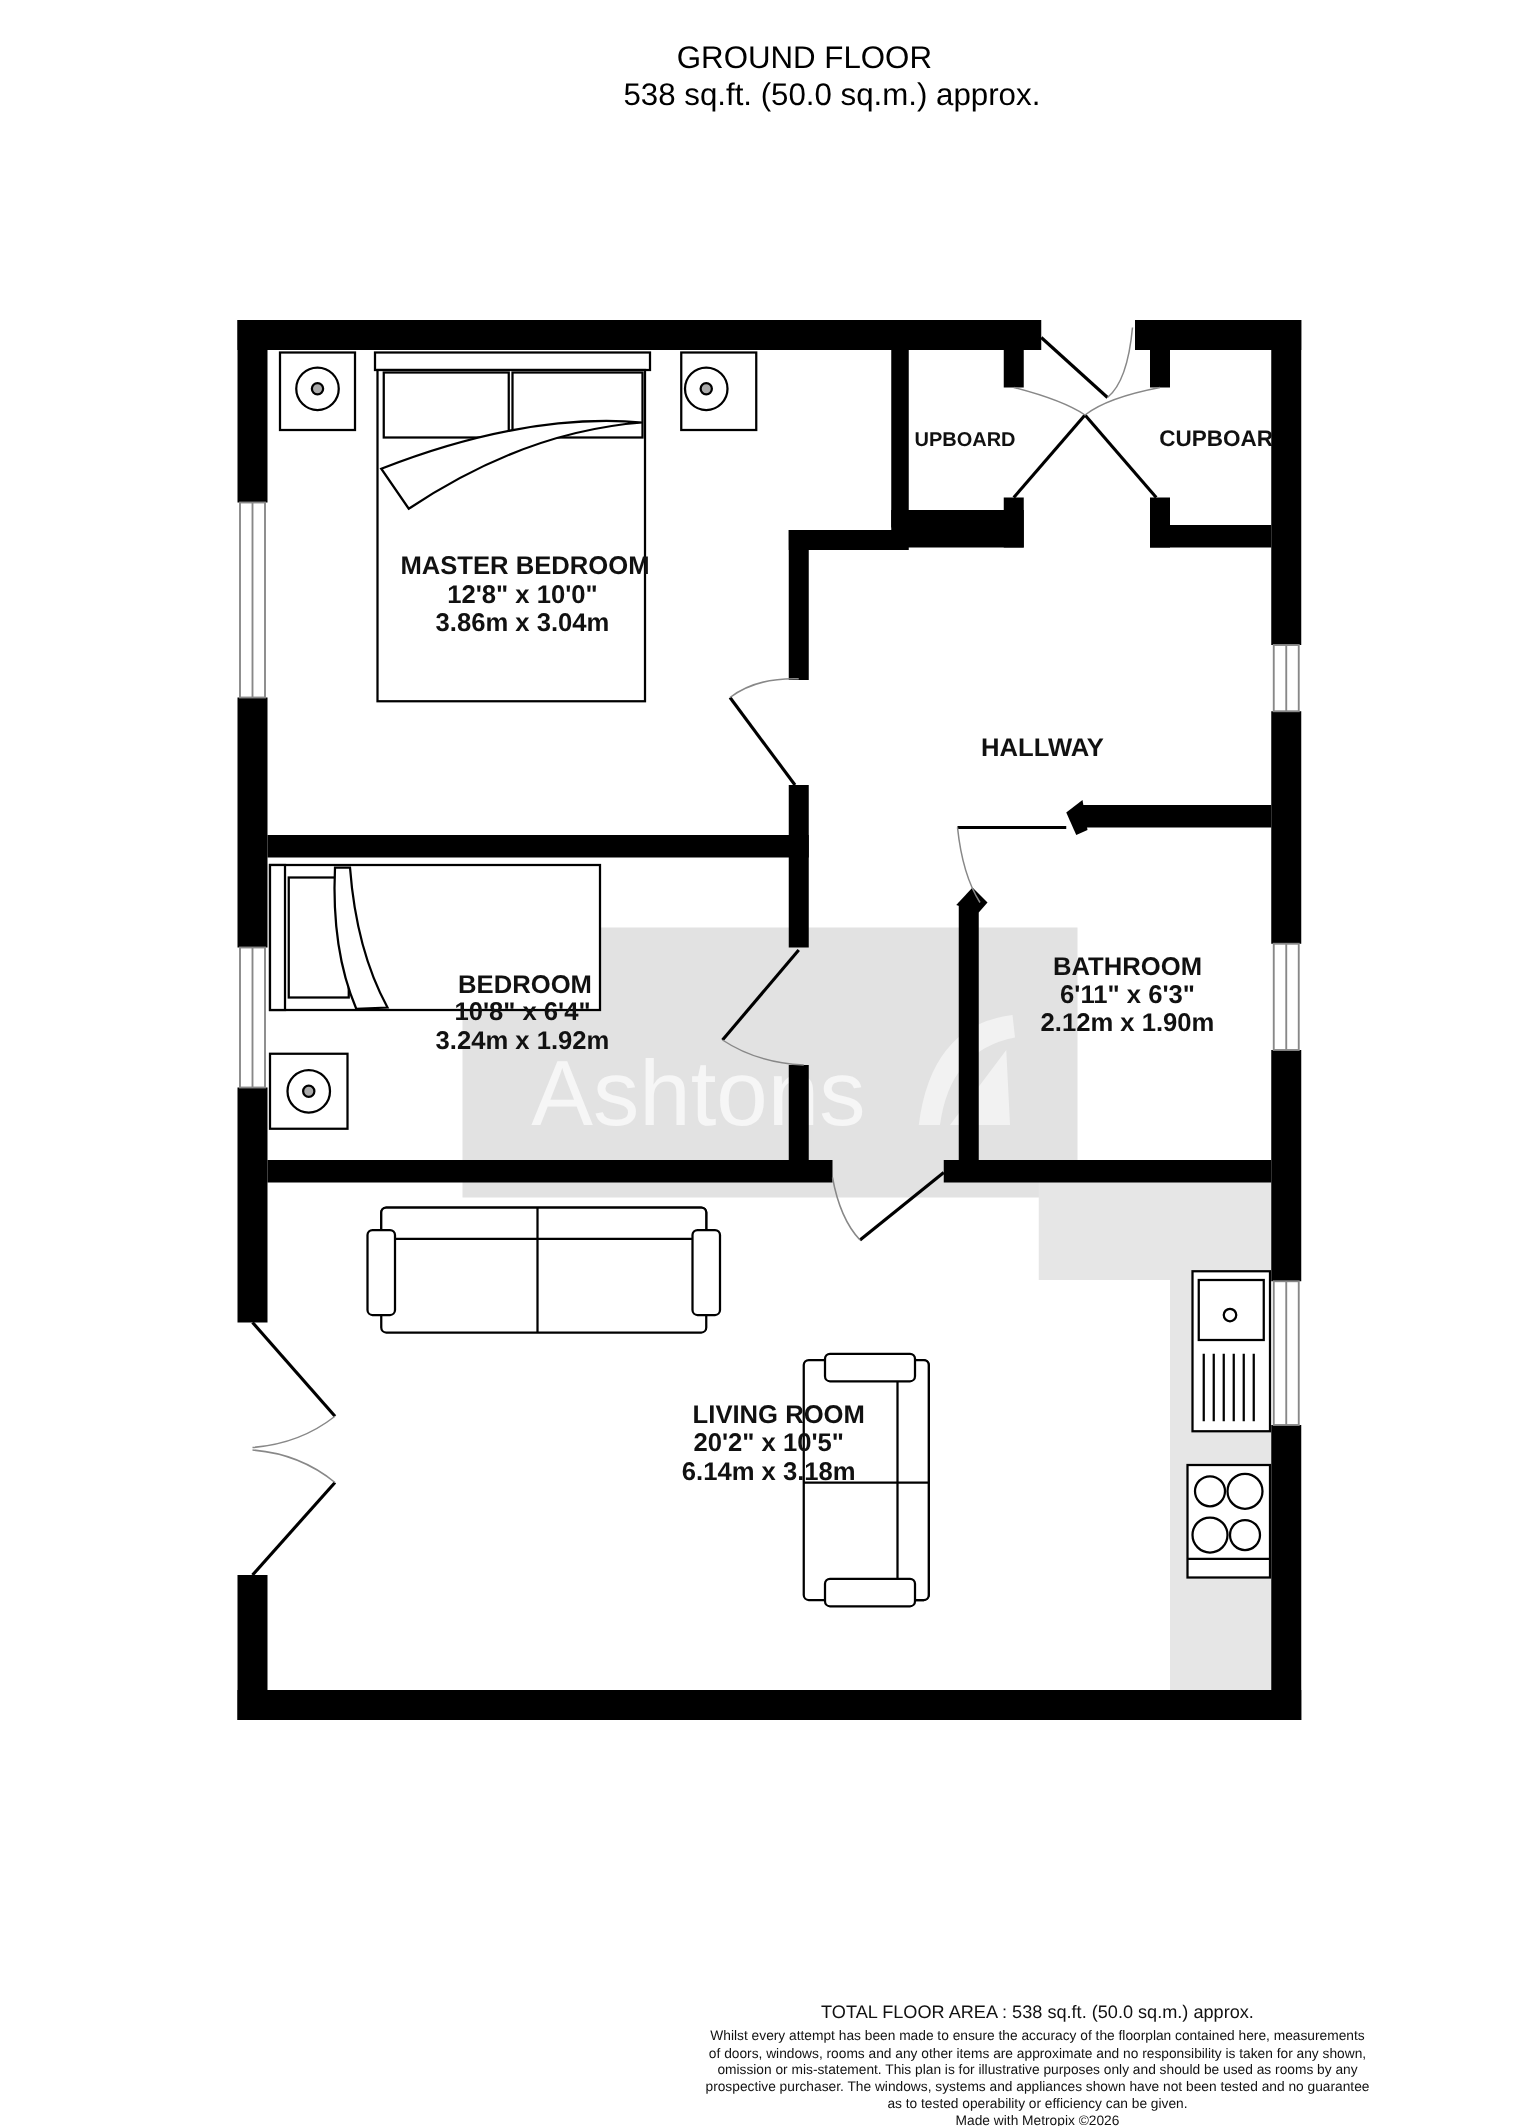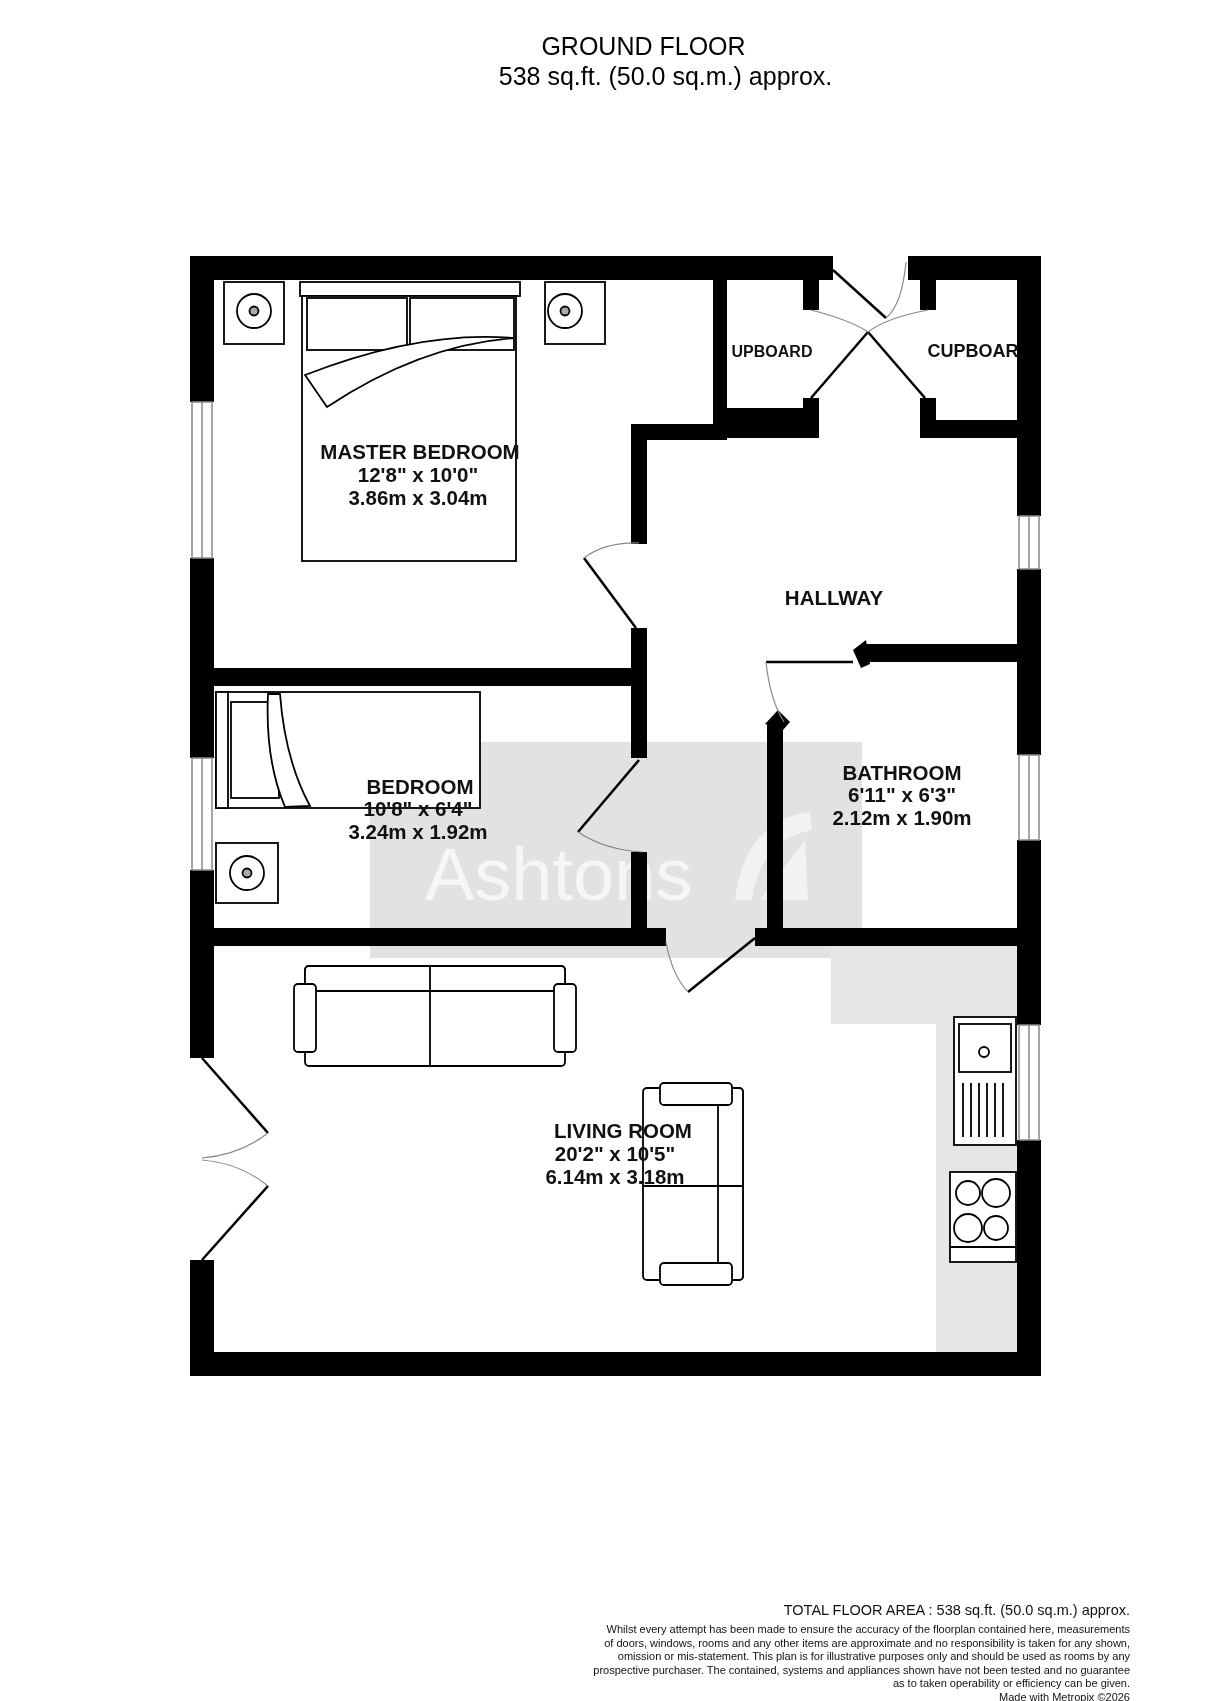--- a/index.html
+++ b/index.html
@@ -1,20 +1,20 @@
 <!DOCTYPE html>
 <html><head>
 <meta charset="utf-8">
 <style>
   html,body{margin:0;padding:0;background:#ffffff;}
   body{width:1231px;height:1701px;position:relative;overflow:hidden;font-family:"Liberation Sans",sans-serif;color:#000;}
   .hdr{position:absolute;left:0;width:1231px;text-align:center;font-size:25px;line-height:28px;}
   #plan{position:absolute;left:0;top:0;}
   .rlabel{font-family:"Liberation Sans",sans-serif;font-weight:bold;font-size:20.5px;fill:#111;}
-  .foot{position:absolute;left:530px;width:600px;text-align:right;color:#111;}
+  .foot{position:absolute;left:530px;width:600px;text-align:center;color:#111;}
   .foot p{margin:0;font-size:11px;line-height:13.5px;}
 </style>
 </head>
 <body>
 
 <div class="hdr" style="top:32px;padding-left:28px;">GROUND FLOOR</div>
 <div class="hdr" style="top:62px;left:50px;">538 sq.ft. (50.0 sq.m.) approx.</div>
 
 <svg id="plan" width="1231" height="1701" viewBox="0 0 1231 1701">
 
@@ -174,16 +174,16 @@
     <text class="rlabel" x="772" y="357" style="font-size:16px">UPBOARD</text>
     <text class="rlabel" x="973" y="357" style="font-size:18px">CUPBOAR</text>
   </g>
 </svg>
 
 <div class="foot" style="top:1602px;font-size:14.5px;">TOTAL FLOOR AREA : 538 sq.ft. (50.0 sq.m.) approx.</div>
 <div class="foot" style="top:1623px;">
   <p>Whilst every attempt has been made to ensure the accuracy of the floorplan contained here, measurements</p>
   <p>of doors, windows, rooms and any other items are approximate and no responsibility is taken for any shown,</p>
   <p>omission or mis-statement. This plan is for illustrative purposes only and should be used as rooms by any</p>
-  <p>prospective purchaser. The contained, systems and appliances shown have not been tested and no guarantee</p>
-  <p>as to taken operability or efficiency can be given.</p>
+  <p>prospective purchaser. The windows, systems and appliances shown have not been tested and no guarantee</p>
+  <p>as to tested operability or efficiency can be given.</p>
   <p>Made with Metropix ©2026</p>
 </div>
 
 </body></html>

